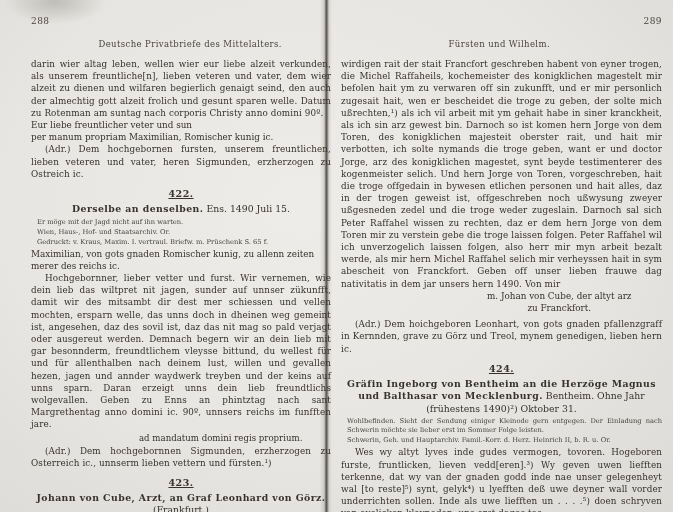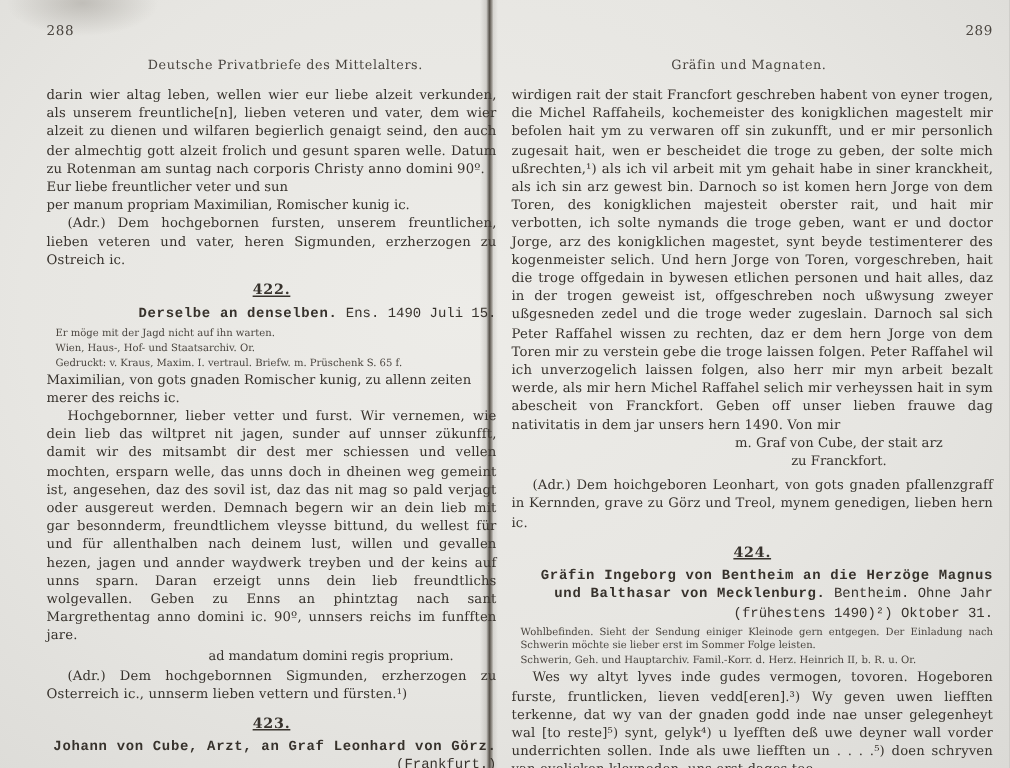--- a/index.html
+++ b/index.html
@@ -30,21 +30,21 @@
   .pg-header{display:flex;align-items:flex-start;font-size:8.5px;color:var(--ink-soft);margin-bottom:9px;letter-spacing:.4px;}
   .pg-header .pgnum{font-size:9px;}
   .pg-header .runtitle{flex:1;text-align:center;margin-top:23px;}
   .page-right .pg-header{padding-left:14px;}
 
   .body-par{font-size:8.8px;line-height:12.2px;text-align:justify;letter-spacing:.1px;}
   .indent{text-indent:14px;}
   .center-line{font-size:8.8px;line-height:12.2px;text-align:left;}
   .mandate{font-size:8.6px;line-height:12px;padding-left:36%;margin:1px 0;}
   .letter-num{font-size:9.5px;font-weight:bold;text-align:center;margin:8px 0 4px;letter-spacing:.5px;text-decoration:underline;}
-  .letter-title{font-size:9.3px;line-height:12.5px;text-align:right;margin-bottom:2px;font-family:Liberation Mono, monospace;}
+  .letter-title{font-size:9.3px;line-height:12.5px;text-align:center;margin-bottom:2px;}
   .letter-title b{letter-spacing:.45px;}
   .title-date{font-size:14px;margin:0 0 2px 26px;text-align:right;}
   .regest{font-size:6.7px;line-height:9px;color:var(--ink-soft);text-align:justify;margin:1px 0;padding-left:6px;}
   .regest.line{text-align:left;}
   .sig-block{width:52%;margin-left:42%;text-align:center;font-size:8.8px;line-height:12.2px;}
   .footnote-sm{font-size:6.1px;line-height:7.9px;color:var(--ink-soft);text-align:justify;}
   .fn-rule{width:62px;border-top:1px solid var(--rule);margin:5px 0 3px;}
   .sp{height:4px;}
 </style>
 </head>
@@ -76,27 +76,27 @@
 
     <p class="letter-num">423.</p>
     <p class="letter-title"><b>Johann von Cube, Arzt, an Graf Leonhard von Görz.</b><span> (Frankfurt.)</span></p>
     <p class="title-date">1490 September 8.</p>
     <p class="regest">Teilt auf seine Reklamation bei dem Rat in Bezug auf eine Truhe des verstorbenen Küchenmeisters des Königs mit, daß ihm diese von jenem als ärztliches Honorar überlassen, und ihm von dem Rate Georg von Thurn verboten sei, dieselbe jemand auszuliefern. Den Verwandten des Küchenmeisters könne er sie nur nach Aufhebung jenes Verbots und nach Bezahlung seines Honorars geben.</p>
 
   </div>
 
   <div class="page page-right">
     <div class="pg-header">
-      <span class="runtitle">Gräfin und Magnaten.</span>
+      <span class="runtitle">Fürsten und Wilhelm.</span>
       <span class="pgnum">289</span>
     </div>
 
     <p class="body-par">wirdigen rait der stait Francfort geschreben habent von eyner trogen, die Michel Raffaheils, kochemeister des konigklichen magestelt mir befolen hait ym zu verwaren off sin zukunfft, und er mir personlich zugesait hait, wen er bescheidet die troge zu geben, der solte mich ußrechten,¹) als ich vil arbeit mit ym gehait habe in siner kranckheit, als ich sin arz gewest bin. Darnoch so ist komen hern Jorge von dem Toren, des konigklichen majesteit oberster rait, und hait mir verbotten, ich solte nymands die troge geben, want er und doctor Jorge, arz des konigklichen magestet, synt beyde testimenterer des kogenmeister selich. Und hern Jorge von Toren, vorgeschreben, hait die troge offgedain in bywesen etlichen personen und hait alles, daz in der trogen geweist ist, offgeschreben noch ußwysung zweyer ußgesneden zedel und die troge weder zugeslain. Darnoch sal sich Peter Raffahel wissen zu rechten, daz er dem hern Jorge von dem Toren mir zu verstein gebe die troge laissen folgen. Peter Raffahel wil ich unverzogelich laissen folgen, also herr mir myn arbeit bezalt werde, als mir hern Michel Raffahel selich mir verheyssen hait in sym abescheit von Franckfort. Geben off unser lieben frauwe dag nativitatis in dem jar unsers hern 1490. Von mir</p>
     <div class="sig-block">
-      <div>m. Graf von Cube, der stait arz</div>
+      <div>m. Johan von Cube, der altyt arz</div>
       <div>zu Franckfort.</div>
     </div>
     <div class="sp"></div>
     <p class="body-par indent">(Adr.) Dem hoichgeboren Leonhart, von gots gnaden pfallenzgraff in Kernnden, grave zu Görz und Treol, mynem genedigen, lieben hern ic.</p>
 
     <p class="letter-num">424.</p>
     <p class="letter-title"><b>Gräfin Ingeborg von Bentheim an die Herzöge Magnus und Balthasar von Mecklenburg.</b><span> Bentheim. Ohne Jahr (frühestens 1490)²) Oktober 31.</span></p>
     <p class="regest">Wohlbefinden. Sieht der Sendung einiger Kleinode gern entgegen. Der Einladung nach Schwerin möchte sie lieber erst im Sommer Folge leisten.</p>
     <p class="regest line">Schwerin, Geh. und Hauptarchiv.  Famil.-Korr. d. Herz. Heinrich II, b. R. u.  Or.</p>
     <p class="body-par indent">Wes wy altyt lyves inde gudes vermogen, tovoren. Hogeboren furste, fruntlicken, lieven vedd[eren].³) Wy geven uwen liefften terkenne, dat wy van der gnaden godd inde nae unser gelegenheyt wal [to reste]⁵) synt, gelyk⁴) u lyefften deß uwe deyner wall vorder underrichten sollen. Inde als uwe liefften un . . . .⁵) doen schryven van eyelicken kleynoden, uns erst dages toe</p>

